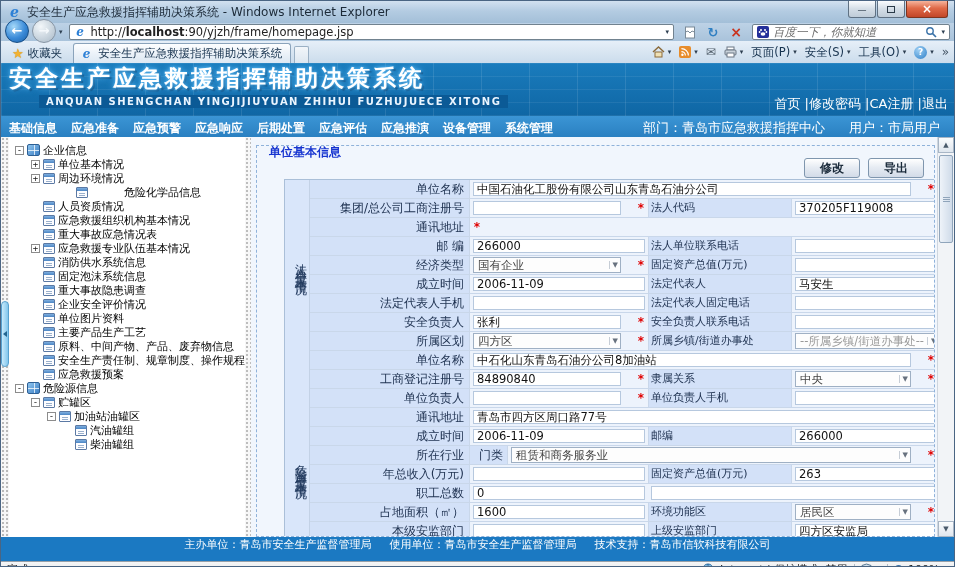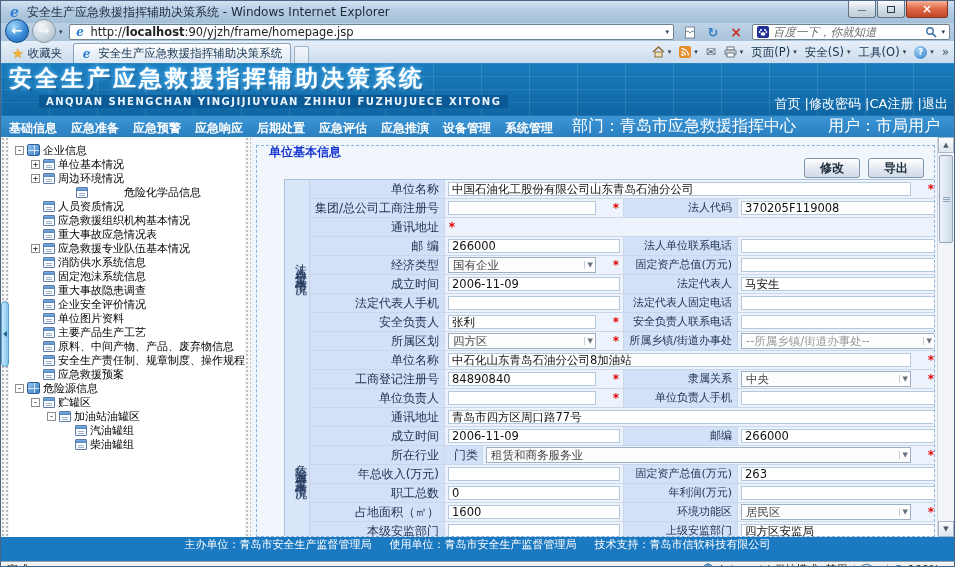--- a/index.html
+++ b/index.html
@@ -46,21 +46,21 @@
 .banner{height:53px;position:relative;background:linear-gradient(#1a7cbd,#0f66a4);overflow:hidden}
 .banner::before{content:"";position:absolute;inset:0;background:repeating-linear-gradient(90deg,rgba(255,255,255,.10) 0 1px,transparent 1px 48px),repeating-linear-gradient(0deg,rgba(255,255,255,.07) 0 1px,transparent 1px 13px)}
 .apptitle{position:absolute;left:8px;top:0;font-size:23px;font-weight:bold;color:#fff;letter-spacing:3px;text-shadow:0 0 7px #58b9f6,0 0 3px #58b9f6,2px 2px 1px rgba(8,56,100,.65);z-index:2}
 .appsub{position:absolute;left:38px;top:32px;font-size:10px;font-weight:bold;color:#eaf5ff;letter-spacing:1.5px;background:#0b5a96;padding:1px 7px;z-index:2}
 .hlinks{position:absolute;right:6px;top:32px;font-size:13px;color:#fff;z-index:2}
 .hlink{cursor:pointer}
 
 .menubar{height:21px;background:linear-gradient(#3b95d5,#2a80c1);display:flex;align-items:flex-end;color:#fff;padding:0 8px;position:relative}
 .navmenu{display:flex;gap:14px;font-size:12px;font-weight:bold}
 .navitem{cursor:pointer;white-space:nowrap}
-.deptuser{margin-left:auto;display:flex;gap:32px;font-size:16px;padding-right:6px;white-space:nowrap}
+.deptuser{margin-left:auto;display:flex;gap:24px;font-size:13px;padding-right:6px;white-space:nowrap}
 
 
 .content{height:400px;display:flex;background:#fff;position:relative}
 .splitter{width:8px;background-color:#f7f7f7;background-image:radial-gradient(circle,#b9b9b9 0.8px,transparent 1px);background-size:4px 4px;position:relative;flex:none}
 .pill{position:absolute;left:0;top:164px;width:8px;height:66px;background:linear-gradient(90deg,#c8eafc,#82c6ec);border:1px solid #57a1cf;border-radius:4px;display:flex;align-items:center;justify-content:center}
 .pillarrow{width:0;height:0;border-top:3px solid transparent;border-bottom:3px solid transparent;border-right:4px solid #23648f}
 .sidebar{width:236px;background:#fff;overflow:hidden;flex:none}
 .tree{padding:6px 0 0 4px}
 .titem{height:14px;display:flex;align-items:center;gap:3px;font-size:11px;color:#000;white-space:nowrap;cursor:pointer}
 .texp{width:9px;height:9px;border:1px solid #8c8c8c;background:#fff;font-size:9px;line-height:6px;text-align:center;color:#222;flex:none;font-family:"DejaVu Sans Mono","Liberation Mono",monospace}
@@ -70,27 +70,27 @@
 .ticon.doc{width:12px;height:11px;background:#fdfdff;border:1px solid #5b79a4;border-radius:1px;position:relative}
 .ticon.doc::before{content:"";position:absolute;left:0;top:0;right:0;height:3px;background:linear-gradient(#7fb0e0,#4a84c4)}
 .ticon.doc::after{content:"";position:absolute;left:2px;top:5px;width:6px;height:1px;background:#9ab0cc;box-shadow:0 2px 0 #9ab0cc}
 .rsplit{width:6px;background-color:#f7f7f7;background-image:radial-gradient(circle,#bdbdbd 0.8px,transparent 1px);background-size:4px 4px;flex:none}
 
 .main{flex:1;position:relative;background:#f1f6fd;overflow:hidden}
 .fieldset{position:absolute;left:5px;right:19px;top:8px;bottom:0;border:1px dashed #8fb2da;overflow:hidden}
 .sectitle{position:absolute;top:-2px;left:8px;background:#f1f6fd;padding:0 4px;color:#1634d0;font-size:12px;font-weight:bold;z-index:3}
 .btnrow{position:absolute;top:12px;right:10px;display:flex;gap:8px;z-index:3}
 .btn{min-width:56px;height:20px;background:linear-gradient(#ffffff,#e7ecf3 45%,#d2dbe8);border:1px solid #7f96ae;border-radius:3px;font-size:12px;font-weight:bold;color:#1a2a3a;display:inline-flex;align-items:center;justify-content:center;padding:0 10px;font-family:inherit;cursor:pointer}
-.form-table{position:absolute;top:33px;left:27px;width:655px;background:#edf3fc;border:1px solid #aabfd8;}
+.form-table{position:absolute;top:33px;left:27px;width:655px;background:#edf3fc;border:1px solid #aabfd8;padding-left:25px}
 .vg{position:absolute;left:0;width:25px;background:#d9e6fa;border-right:1px solid #c3d2e6;writing-mode:vertical-rl;text-orientation:upright;font-size:12px;color:#223a5e;letter-spacing:3px;overflow:hidden}
 .vg1{top:0;height:171px;text-align:center}
 .vg2{top:171px;height:190px;padding-top:104px}
 .frow{display:flex;height:19px;border-bottom:1px solid #c9d7ea;align-items:stretch}
 .flabel{width:160px;background:#d3e1f8;border-right:1px solid #c9d7ea;text-align:right;padding:0 5px 0 2px;font-size:12px;color:#1c2f4e;line-height:18px;white-space:nowrap;overflow:hidden;flex:none}
-.flabel2{width:115px;background:#d3e1f8;border-left:1px solid #c9d7ea;border-right:1px solid #c9d7ea;text-align:right;padding:0 5px 0 2px;font-size:11px;color:#1c2f4e;line-height:18px;white-space:nowrap;overflow:hidden;flex:none}
+.flabel2{width:144px;background:#d3e1f8;border-left:1px solid #c9d7ea;border-right:1px solid #c9d7ea;padding:0 5px 0 2px;font-size:11px;color:#1c2f4e;line-height:18px;white-space:nowrap;overflow:hidden;flex:none}
 .fsub{width:38px;background:#d3e1f8;border-right:1px solid #c9d7ea;text-align:right;padding:0 4px 0 2px;font-size:12px;color:#1c2f4e;line-height:18px;flex:none}
 .ffield{display:flex;align-items:center;padding:1px 3px;gap:16px}
 .ffield.f1{width:178px;flex:none}
 .ffield.f2{flex:1}
 .ffield.fw{flex:1}
 .tin{flex:1;height:14px;border:1px solid #b6c8de;font-size:11.5px;padding:0 3px;background:#fff;color:#111;font-family:inherit;min-width:0}
 .sel{flex:1;height:16px;border:1px solid #9fb0c4;background:#fdfdfd;display:flex;align-items:center;font-size:11.5px;color:#444;padding:0 2px 0 4px;min-width:0}
 .seltext{flex:1;overflow:hidden;white-space:nowrap}
 .selarr{font-size:7px;color:#67717e;border-left:1px solid #c6cdd6;padding-left:3px;margin-left:3px}
 .sel.muted .seltext{color:#999}
@@ -547,21 +547,20 @@
               <div class="flabel2">固定资产总值(万元)</div>
               <div class="ffield f2">
                 <input type="text" class="tin" readonly="" value="263" style="">
               </div>
             </div>
             <div class="frow">
               <div class="flabel">职工总数</div>
               <div class="ffield f1">
                 <input type="text" class="tin" readonly="" value="0" style="">
               </div>
-              <div class="flabel2">年利润(万元)</div>
               <div class="ffield f2">
                 <input type="text" class="tin" readonly="" style="">
               </div>
             </div>
             <div class="frow">
               <div class="flabel">占地面积（㎡）</div>
               <div class="ffield f1">
                 <input type="text" class="tin" readonly="" value="1600" style="">
               </div>
               <div class="flabel2">环境功能区</div>

